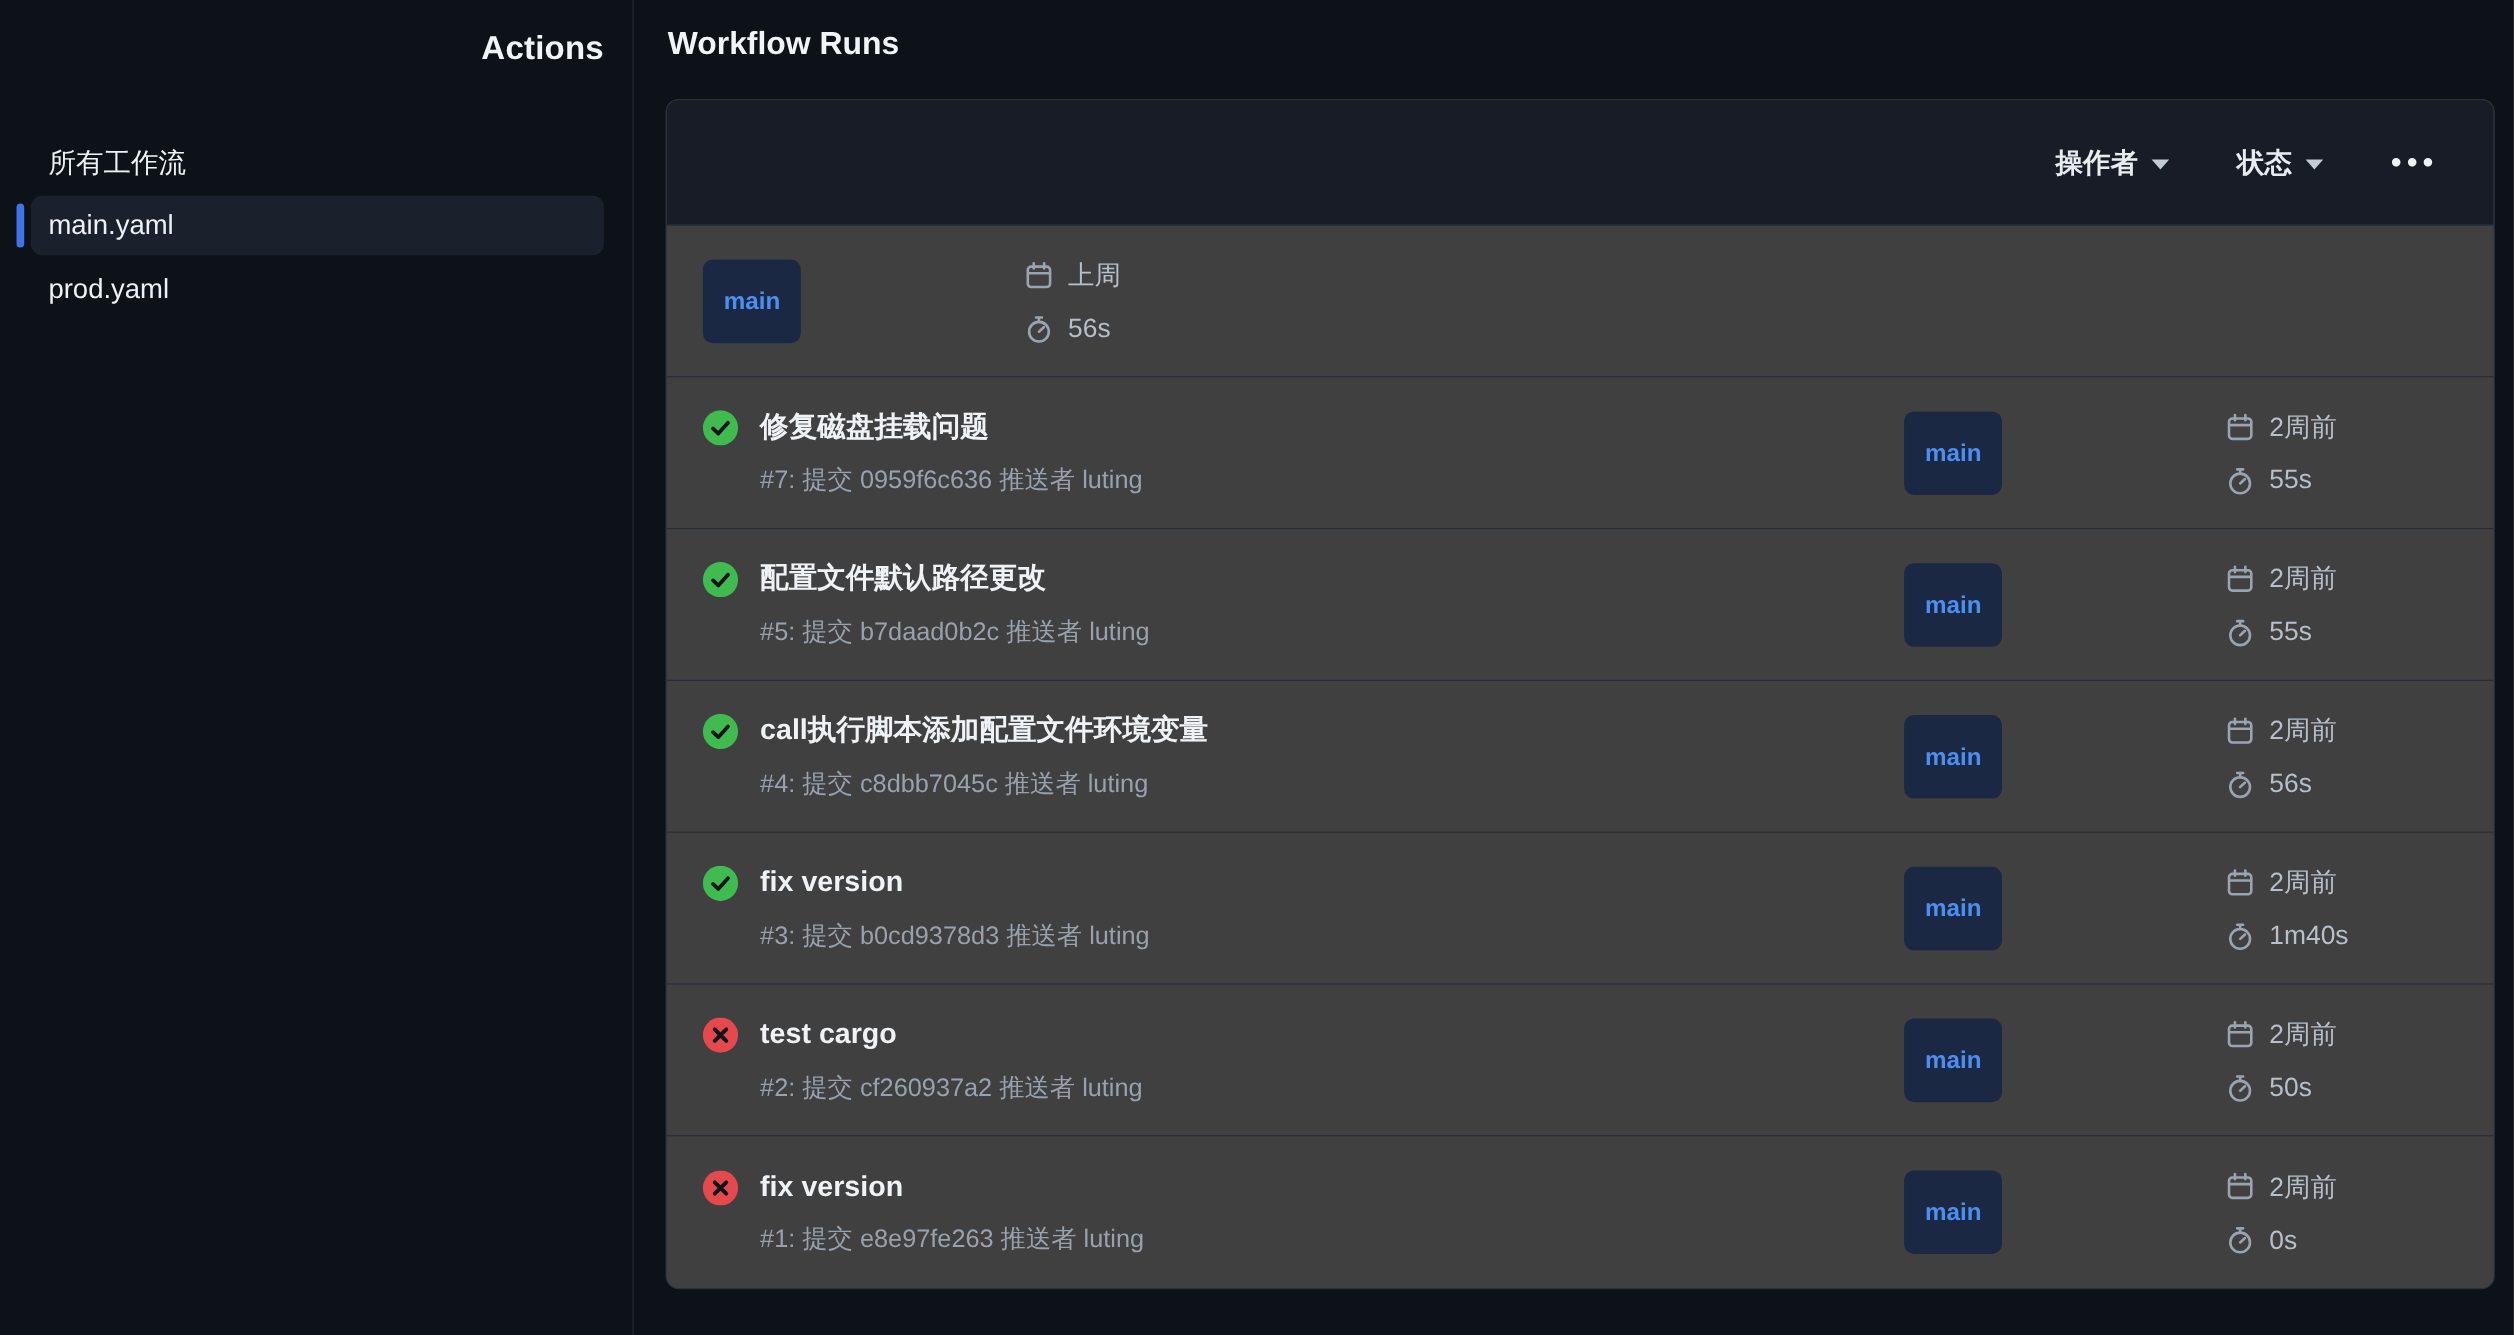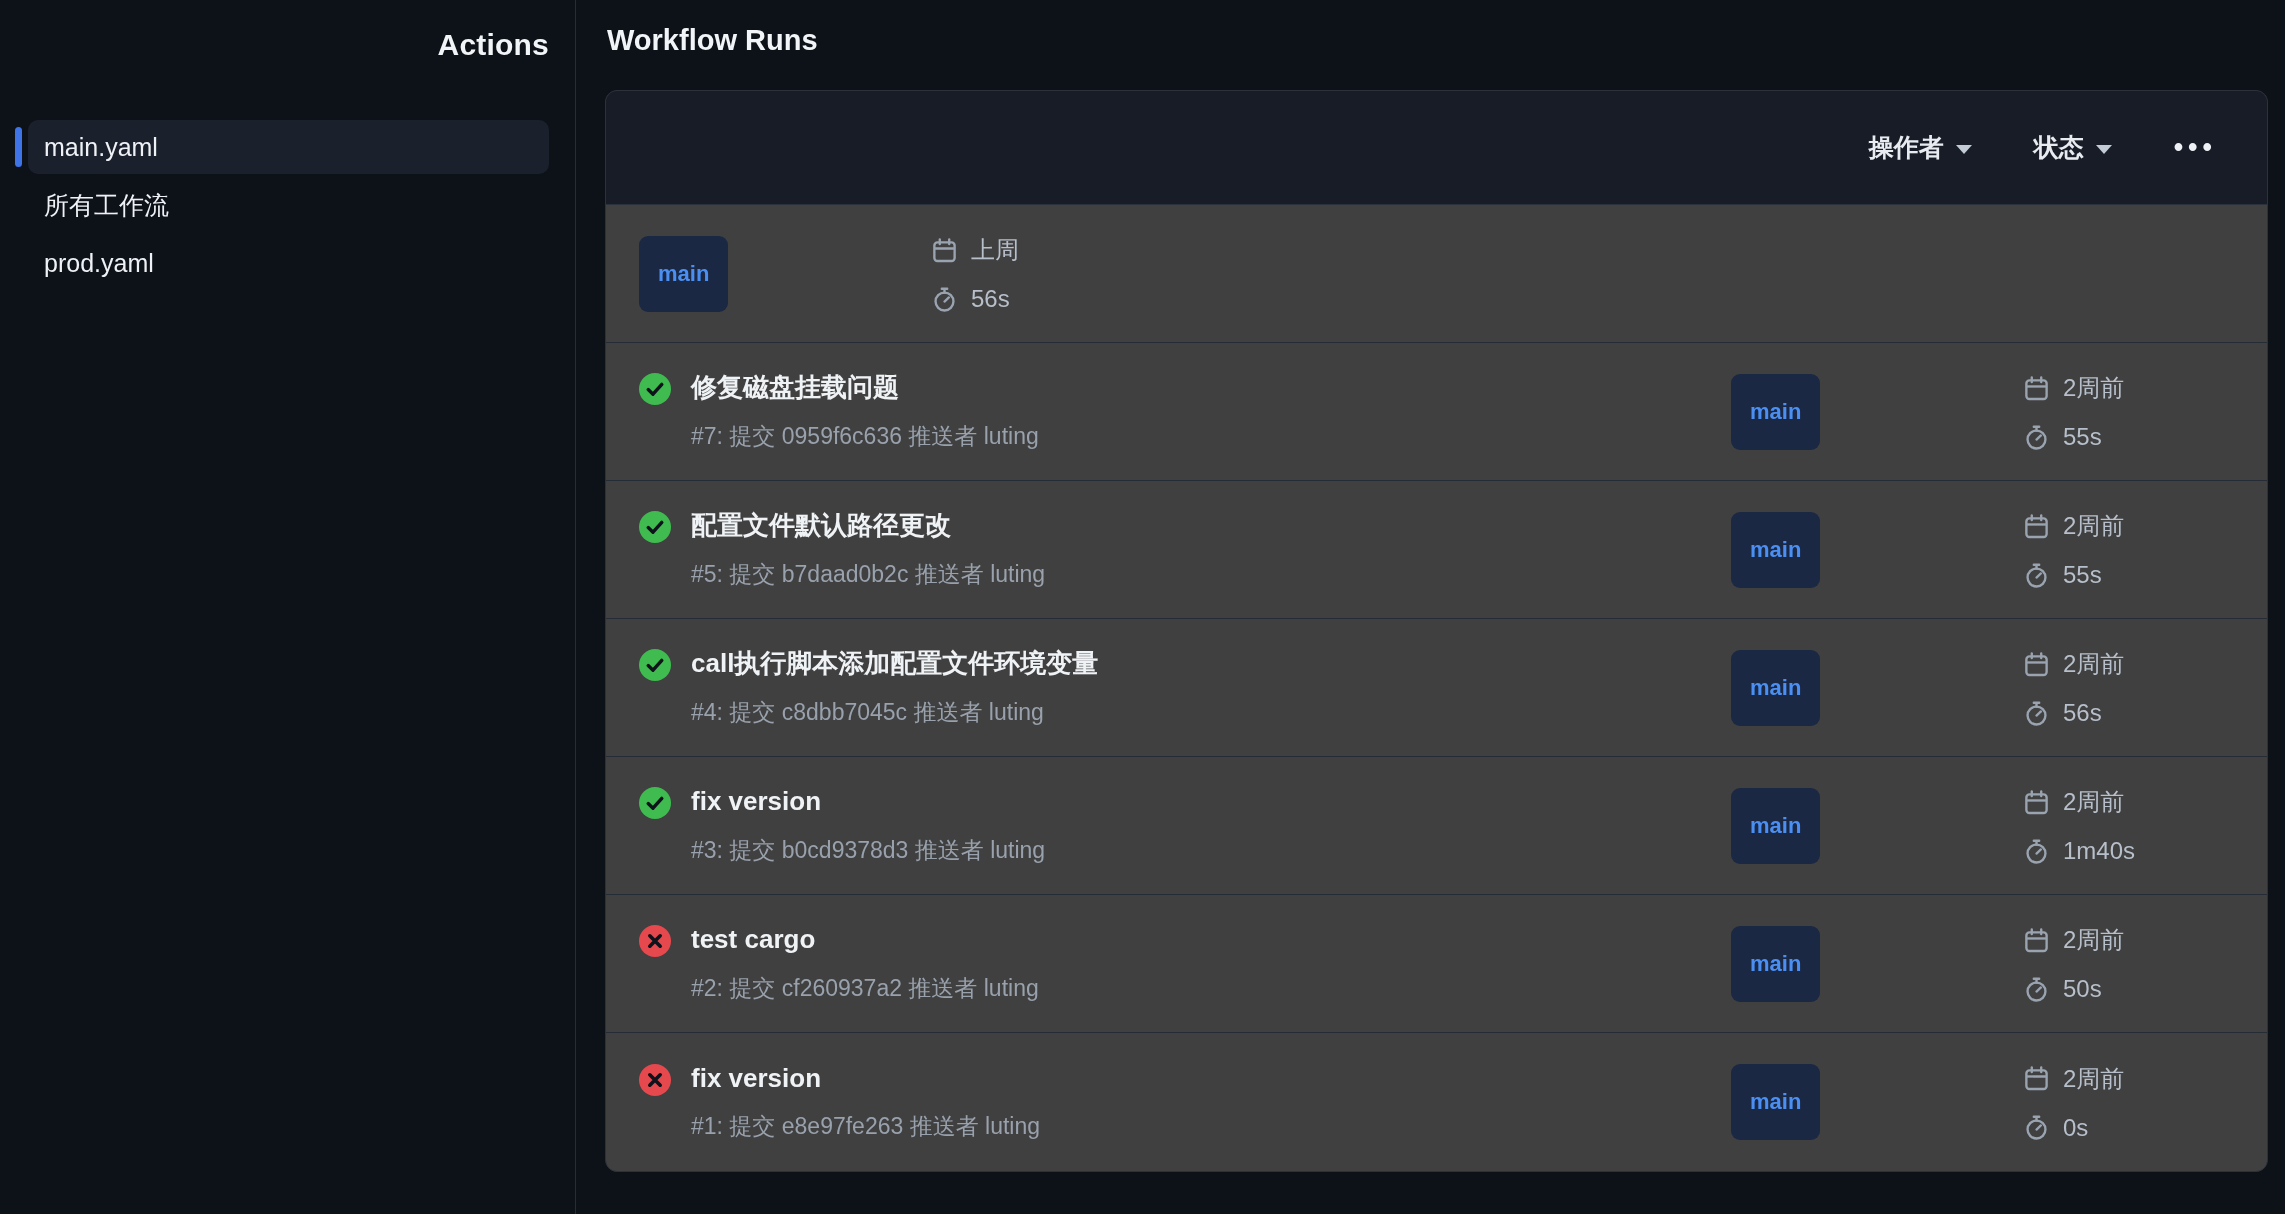--- a/index.html
+++ b/index.html
@@ -154,27 +154,27 @@
   .meta-line svg { width: 27px; height: 27px; color: #9aa4b0; flex: none; }
 </style>
 </head>
 <body>
 
 <div class="app">
 
   <aside class="sidebar">
     <h1 class="sidebar-title">Actions</h1>
     <nav>
+      <div class="side-item">
+
+        <span>所有工作流</span>
+      </div>
       <div class="side-item active">
         <span class="active-bar" style="background: rgb(62, 116, 232);"></span>
         <span>main.yaml</span>
-      </div>
-      <div class="side-item">
-
-        <span>所有工作流</span>
       </div>
       <div class="side-item">
 
         <span>prod.yaml</span>
       </div>
     </nav>
   </aside>
 
   <main class="main">
     <h2 class="main-title">Workflow Runs</h2>

